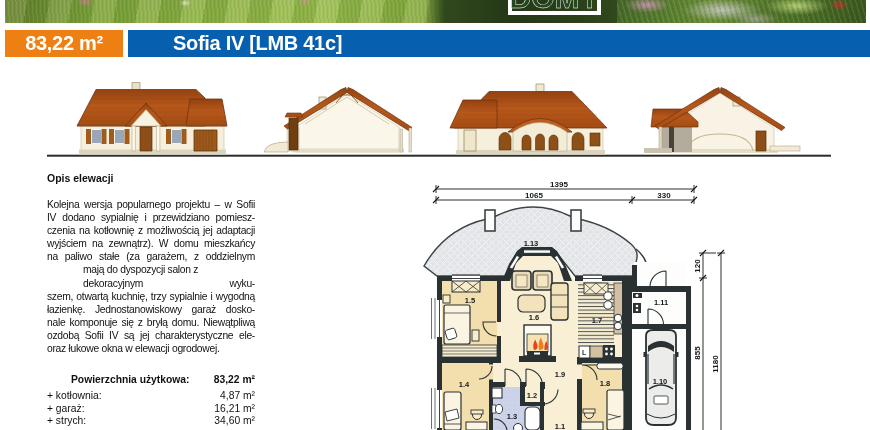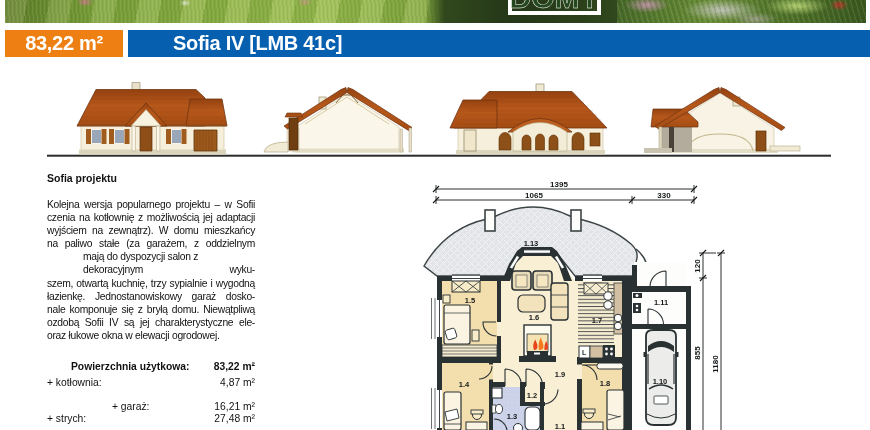--- a/index.html
+++ b/index.html
@@ -194,40 +194,41 @@
     <rect x="644" y="148" width="28" height="5" fill="#c9c2ae"></rect>
 
     <rect x="756" y="131" width="10" height="20" fill="#8d4e18" stroke="#5f3208" stroke-width="0.7"></rect>
 
     <rect x="770" y="146" width="30" height="5" fill="#f1ead4" stroke="#b4a886" stroke-width="0.6"></rect>
   </g>
 </svg>
 
 <div class="abs" style="left:47px;top:172px;width:208px;color:#111;">
 
-  <div style="font-size:10.5px;font-weight:bold;">Sofia projektu</div>
+  <div style="font-size:10.5px;font-weight:bold;">Opis elewacji</div>
 
   <div style="font-size:10.3px;line-height:13.1px;margin-top:14px;letter-spacing:-0.28px;">
   <div style="text-align-last:justify;">Kolejna wersja popularnego projektu – w Sofii</div>
+  <div style="text-align-last:justify;">IV dodano sypialnię i przewidziano pomiesz-</div>
   <div style="text-align-last:justify;">czenia na kotłownię z możliwością jej adaptacji</div>
   <div style="text-align-last:justify;">wyjściem na zewnątrz). W domu mieszkańcy</div>
   <div style="text-align-last:justify;">na paliwo stałe (za garażem, z oddzielnym</div>
   <div style="text-align-last:justify;padding-left:36px;">mają do dyspozycji salon z dekoracyjnym wyku-</div>
   <div style="text-align-last:justify;">szem, otwartą kuchnię, trzy sypialnie i wygodną</div>
   <div style="text-align-last:justify;">łazienkę. Jednostanowiskowy garaż dosko-</div>
   <div style="text-align-last:justify;">nale komponuje się z bryłą domu. Niewątpliwą</div>
   <div style="text-align-last:justify;">ozdobą Sofii IV są jej charakterystyczne ele-</div>
   <div>oraz łukowe okna w elewacji ogrodowej.</div>
   </div>
 
   <div style="font-size:10.3px;margin-top:19px;">
     <div style="font-weight:bold;padding-left:24px;"><span>Powierzchnia użytkowa:</span><span style="float:right;">83,22 m²</span></div>
     <div style="margin-top:5px;"><span>+ kotłownia:</span><span style="float:right;">4,87 m²</span></div>
-    <div style="margin-top:13px;text-align:center;"><span>+ garaż:</span><span style="float:right;">16,21 m²</span></div>
-    <div style="margin-top:1px;"><span>+ strych:</span><span style="float:right;">27,48 m²</span></div>
+    <div style="margin-top:2px;"><span>+ garaż:</span><span style="float:right;">16,21 m²</span></div>
+    <div style="margin-top:1px;"><span>+ strych:</span><span style="float:right;">34,60 m²</span></div>
     <div style="font-weight:bold;margin-top:16px;"><span>Kubatura:</span><span style="float:right;">534,00 m³</span></div>
   </div>
 </div>
 
 <svg class="abs" style="left:410px;top:175px;" width="370" height="255" viewBox="410 175 370 255">
   <defs>
     <pattern id="hatch" width="7" height="7" patternUnits="userSpaceOnUse">
       <rect width="7" height="7" fill="#e3e4e7"></rect>
       <path d="M-1,1 L8,10 M-1,6 L2,9 M6,-1 L9,2 M8,-1 L-1,8 M1,-1 L-2,2 M9,6 L6,9" stroke="#f2f3f5" stroke-width="1"></path>
     </pattern>

